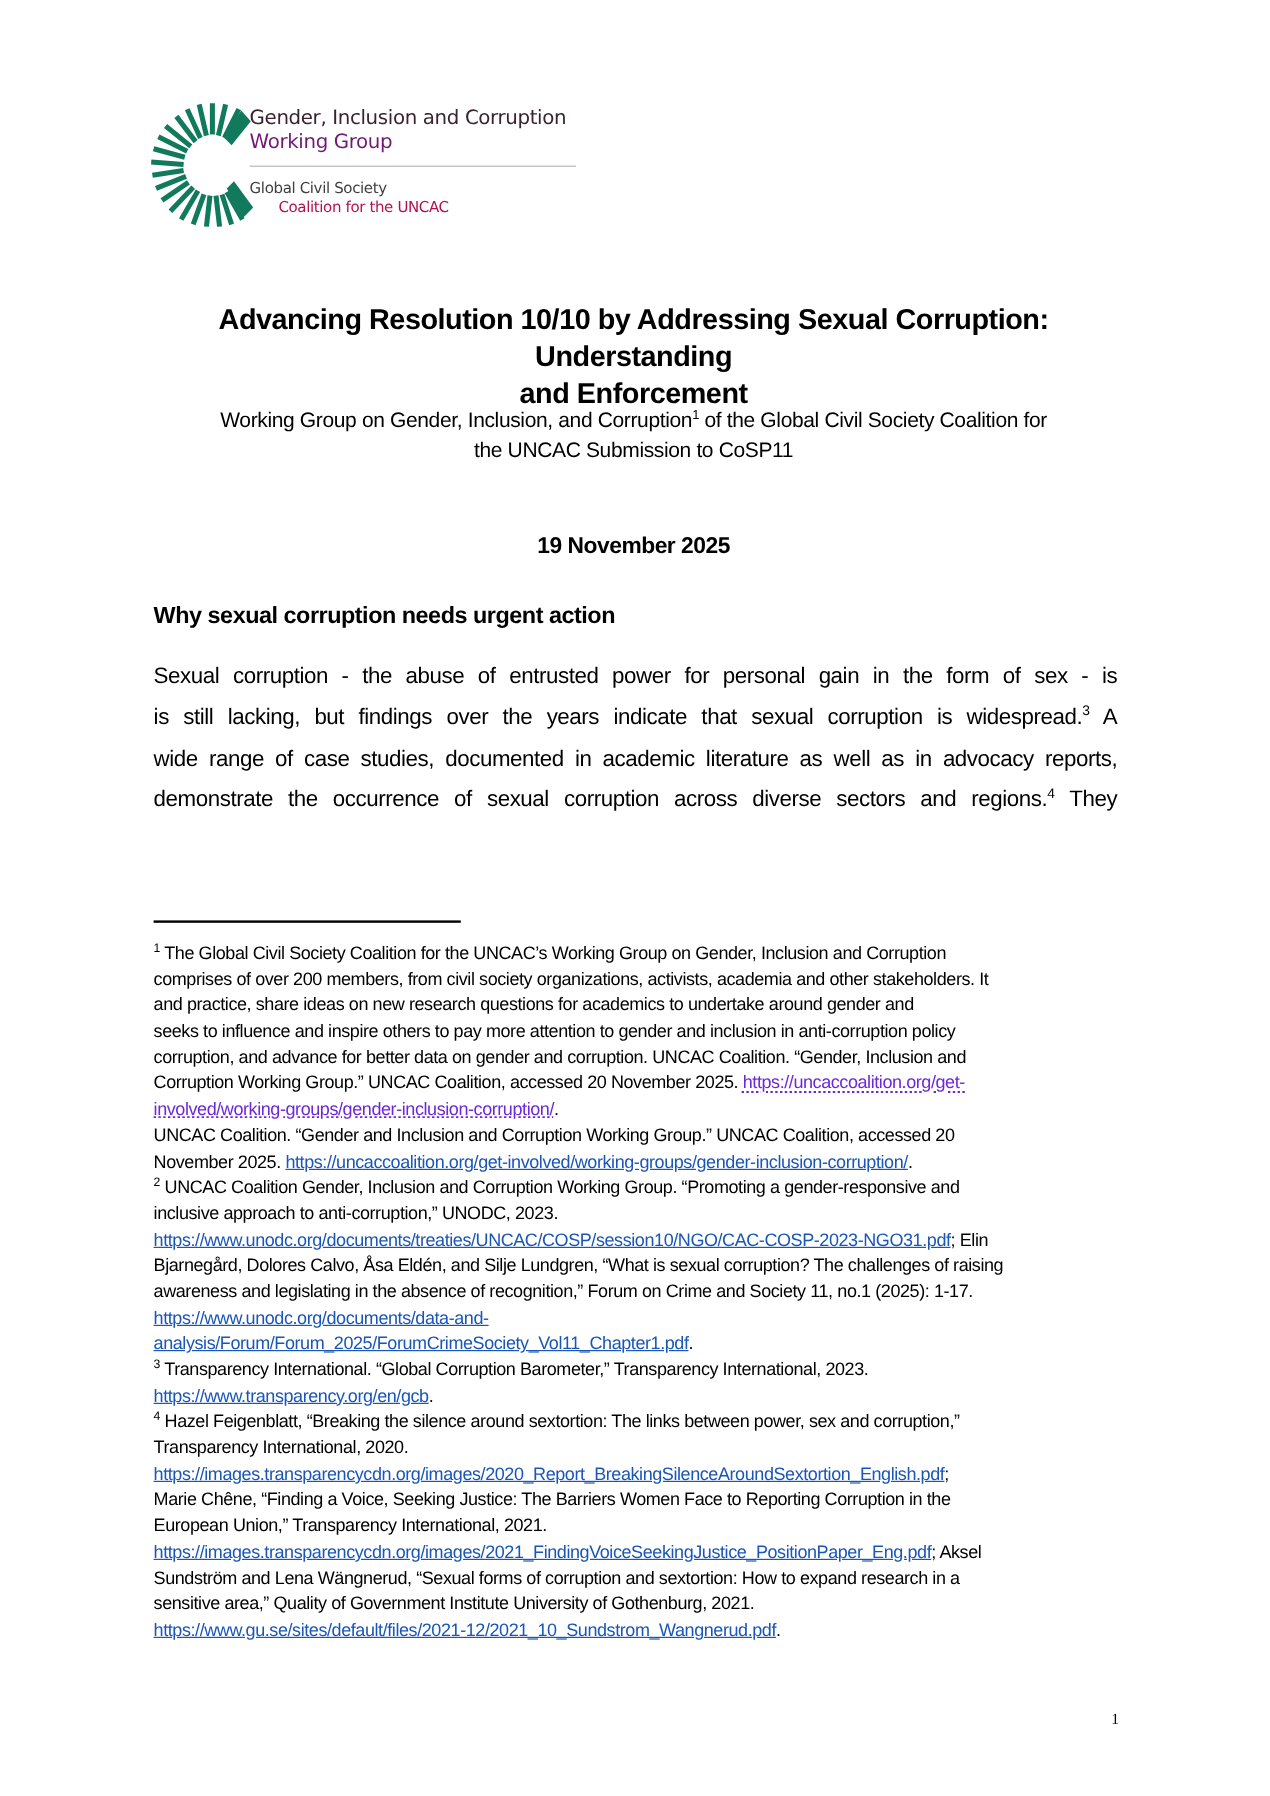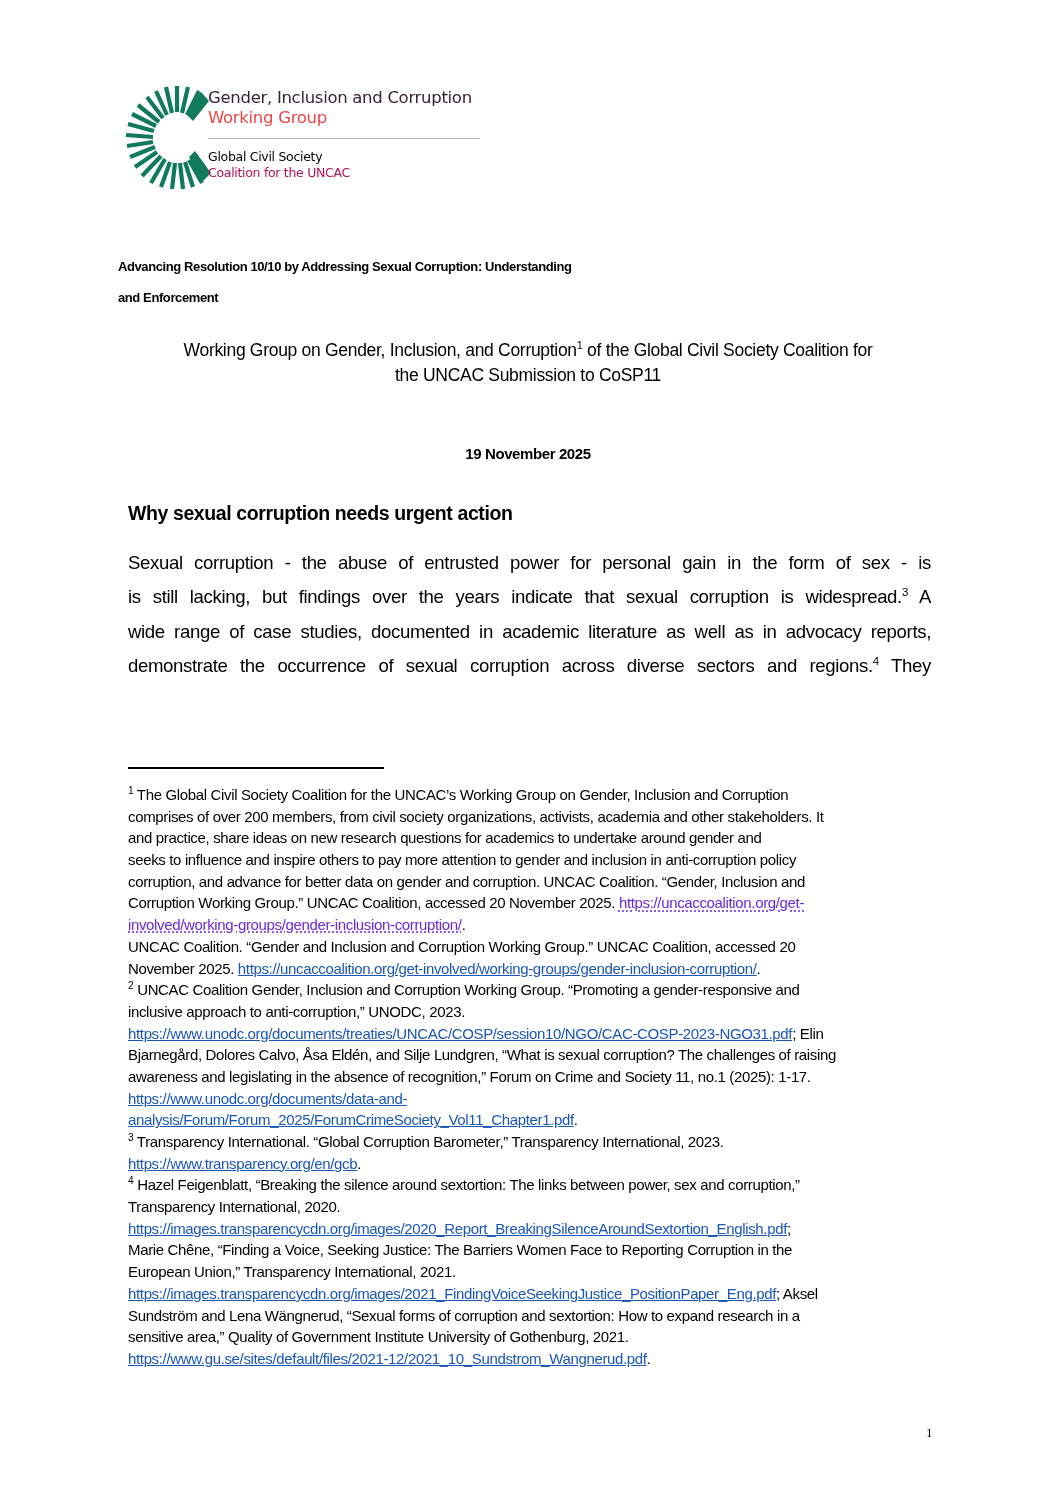--- a/index.html
+++ b/index.html
@@ -4,29 +4,29 @@
 <style>
   html, body { margin: 0; padding: 0; background: #ffffff; }
   body { width: 1058px; height: 1497px; position: relative; overflow: hidden; font-family: "Liberation Sans", sans-serif; color: #000; }
   .page { position: absolute; left: 0; top: 0; width: 1058px; height: 1497px; background: #fff; }
 
   
   .logo { position: absolute; left: 125px; top: 85px; width: 360px; height: 110px; }
   .logo-mark { position: absolute; left: 0; top: 0; width: 86px; height: 104px; }
   .logo-text { position: absolute; left: 83px; top: 3px; width: 275px; }
   .logo-line1 { font-family: "DejaVu Sans", sans-serif; font-size: 16.5px; color: #3a2230; letter-spacing: -0.3px; line-height: 20px; white-space: nowrap; }
-  .logo-line2 { font-family: "DejaVu Sans", sans-serif; font-size: 16.5px; color: #ef4444; letter-spacing: -0.3px; line-height: 20px; white-space: nowrap; }
+  .logo-line2 { font-family: "DejaVu Sans", sans-serif; font-size: 16.5px; color: #701a75; letter-spacing: -0.3px; line-height: 20px; white-space: nowrap; }
   .logo-rule { margin-top: 10px; height: 1px; background: #b7b7b7; width: 272px; }
-  .logo-line3 { margin-top: 10px; font-family: "DejaVu Sans", sans-serif; font-size: 12.5px; color: #000000; letter-spacing: -0.3px; line-height: 16px; white-space: nowrap; }
-  .logo-line4 { font-family: "DejaVu Sans", sans-serif; font-size: 12.5px; color: #b3124f; letter-spacing: -0.3px; line-height: 16px; white-space: nowrap; }
+  .logo-line3 { margin-top: 10px; font-family: "DejaVu Sans", sans-serif; font-size: 12.5px; color: #404040; letter-spacing: -0.3px; line-height: 16px; white-space: nowrap; }
+  .logo-line4 { font-family: "DejaVu Sans", sans-serif; font-size: 12.5px; color: #b3124f; letter-spacing: -0.3px; line-height: 16px; white-space: nowrap; margin-left: 24px; }
 
   
-  .title { position: absolute; left: 118px; top: 251px; width: 820px; font-weight: bold; font-size: 13px; line-height: 31px; letter-spacing: -0.4px; }
+  .title { position: absolute; left: 118px; top: 251px; width: 820px; text-align: center; font-weight: bold; font-size: 24px; line-height: 31px; letter-spacing: -0.4px; }
   .subtitle { position: absolute; left: 118px; top: 338px; width: 820px; text-align: center; font-size: 17.5px; line-height: 25px; letter-spacing: -0.3px; }
-  .date { position: absolute; left: 118px; top: 445px; width: 820px; text-align: center; font-weight: bold; font-size: 15px; letter-spacing: -0.4px; }
+  .date { position: absolute; left: 118px; top: 445px; width: 820px; text-align: center; font-weight: bold; font-size: 19px; letter-spacing: -0.4px; }
   .h2 { position: absolute; left: 128px; top: 502px; font-weight: bold; font-size: 19.5px; letter-spacing: -0.4px; white-space: nowrap; }
 
   sup { font-size: 0.62em; vertical-align: super; line-height: 0; }
 
   .body-text { position: absolute; left: 128px; top: 546px; width: 803px; font-size: 18.6px; line-height: 34.3px; text-align: justify; letter-spacing: -0.35px; }
   .body-line { display: block; text-align: justify; text-align-last: justify; height: 34.3px; white-space: nowrap; }
 
   .fn-rule { position: absolute; left: 128px; top: 767px; width: 256px; height: 1.5px; background: #000; }
 
   .footnotes { position: absolute; left: 128px; top: 784px; width: 800px; font-size: 15px; line-height: 21.7px; letter-spacing: -0.35px; }

